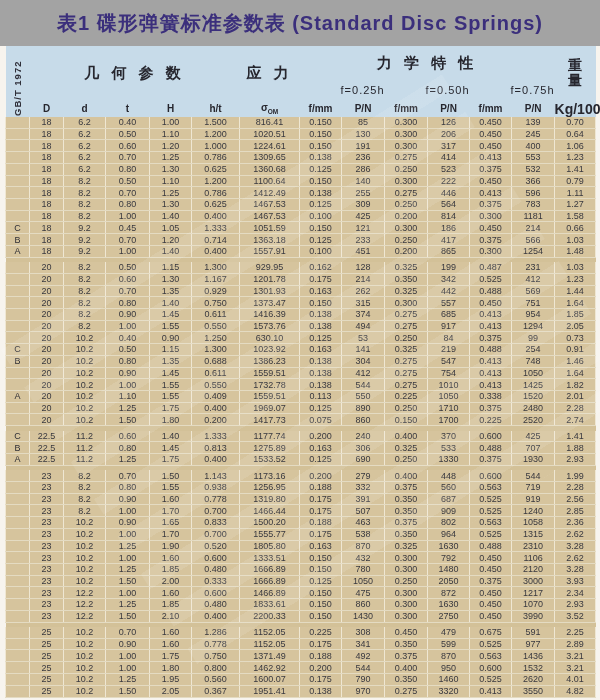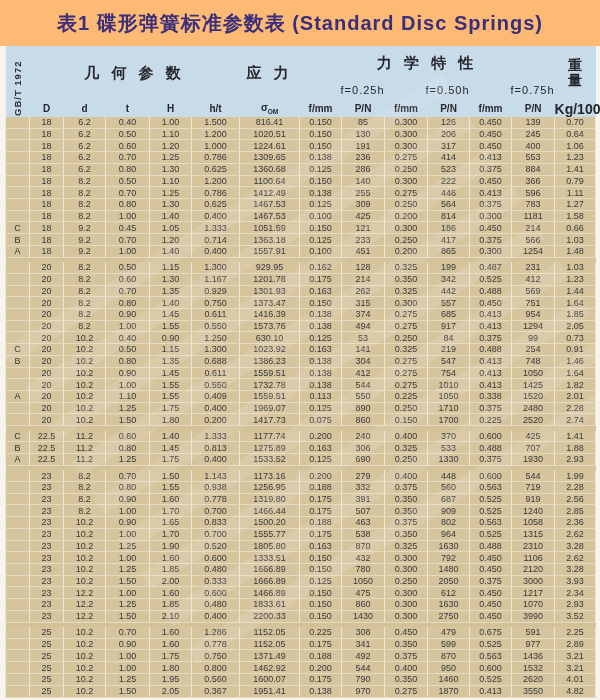--- a/index.html
+++ b/index.html
@@ -8,21 +8,21 @@
     font-family: "Liberation Sans", "DejaVu Sans", sans-serif;
     background:#f7f4ee;
     overflow:hidden;
     position:relative;
   }
   .page { width:600px; height:700px; position:relative; }
 
   .title-bar {
     height:46px;
     display:flex; align-items:center; justify-content:center;
-    background:#fdba74;
+    background:#a3a3a3;
   }
   .title-bar .title {
     color:#3b2f7c;
     font-weight:bold;
     font-size:20px;
     letter-spacing:1px;
     white-space:nowrap;
   }
 
   table.spring {
@@ -226,21 +226,21 @@
           <td>6.2</td>
           <td>0.80</td>
           <td>1.30</td>
           <td>0.625</td>
           <td>1360.68</td>
           <td>0.125</td>
           <td>286</td>
           <td>0.250</td>
           <td>523</td>
           <td>0.375</td>
-          <td>884</td>
+          <td>532</td>
           <td>1.41</td>
         </tr>
         <tr>
           <td class="label-cell"></td>
           <td>18</td>
           <td>8.2</td>
           <td>0.50</td>
           <td>1.10</td>
           <td>1.200</td>
           <td>1100.64</td>
@@ -793,21 +793,21 @@
           <td class="label-cell"></td>
           <td>23</td>
           <td>12.2</td>
           <td>1.00</td>
           <td>1.60</td>
           <td>0.600</td>
           <td>1466.89</td>
           <td>0.150</td>
           <td>475</td>
           <td>0.300</td>
-          <td>612</td>
+          <td>872</td>
           <td>0.450</td>
           <td>1217</td>
           <td>2.34</td>
         </tr>
         <tr>
           <td class="label-cell"></td>
           <td>23</td>
           <td>12.2</td>
           <td>1.25</td>
           <td>1.85</td>
@@ -924,21 +924,21 @@
           <td class="label-cell"></td>
           <td>25</td>
           <td>10.2</td>
           <td>1.50</td>
           <td>2.05</td>
           <td>0.367</td>
           <td>1951.41</td>
           <td>0.138</td>
           <td>970</td>
           <td>0.275</td>
-          <td>1870</td>
+          <td>3320</td>
           <td>0.413</td>
           <td>3550</td>
           <td>4.82</td>
         </tr>
       </tbody>
   </table>
 
   <div class="watermark"></div>
 </div>
 

